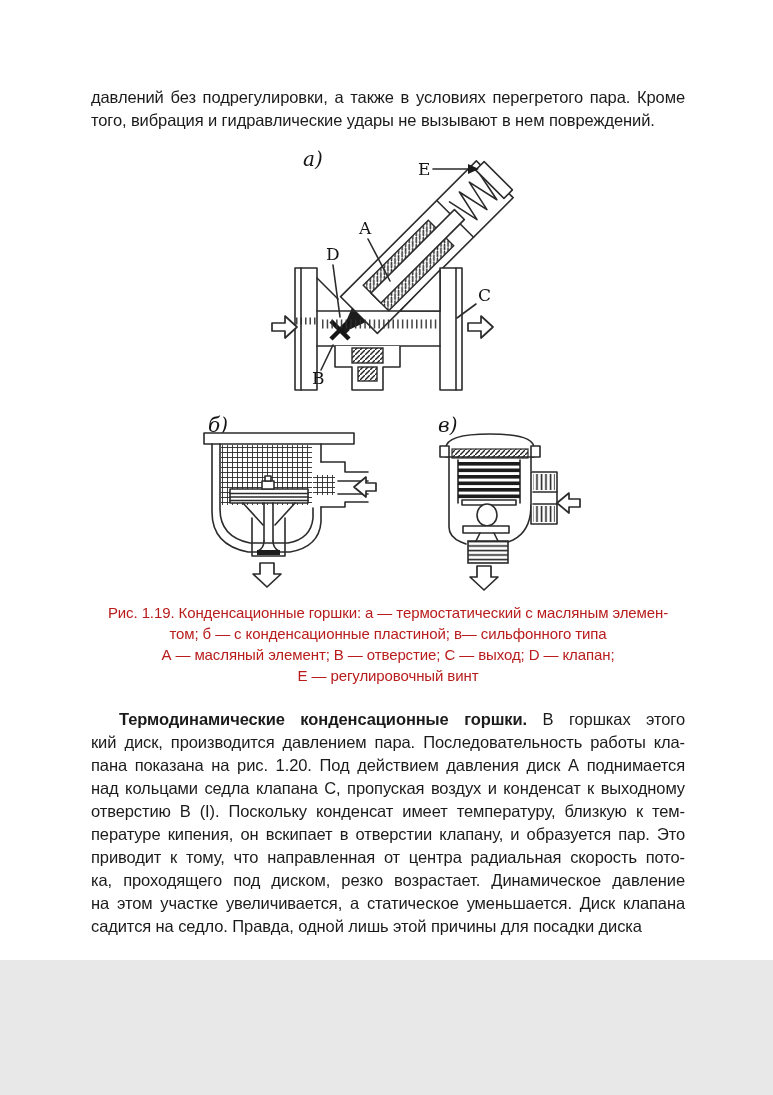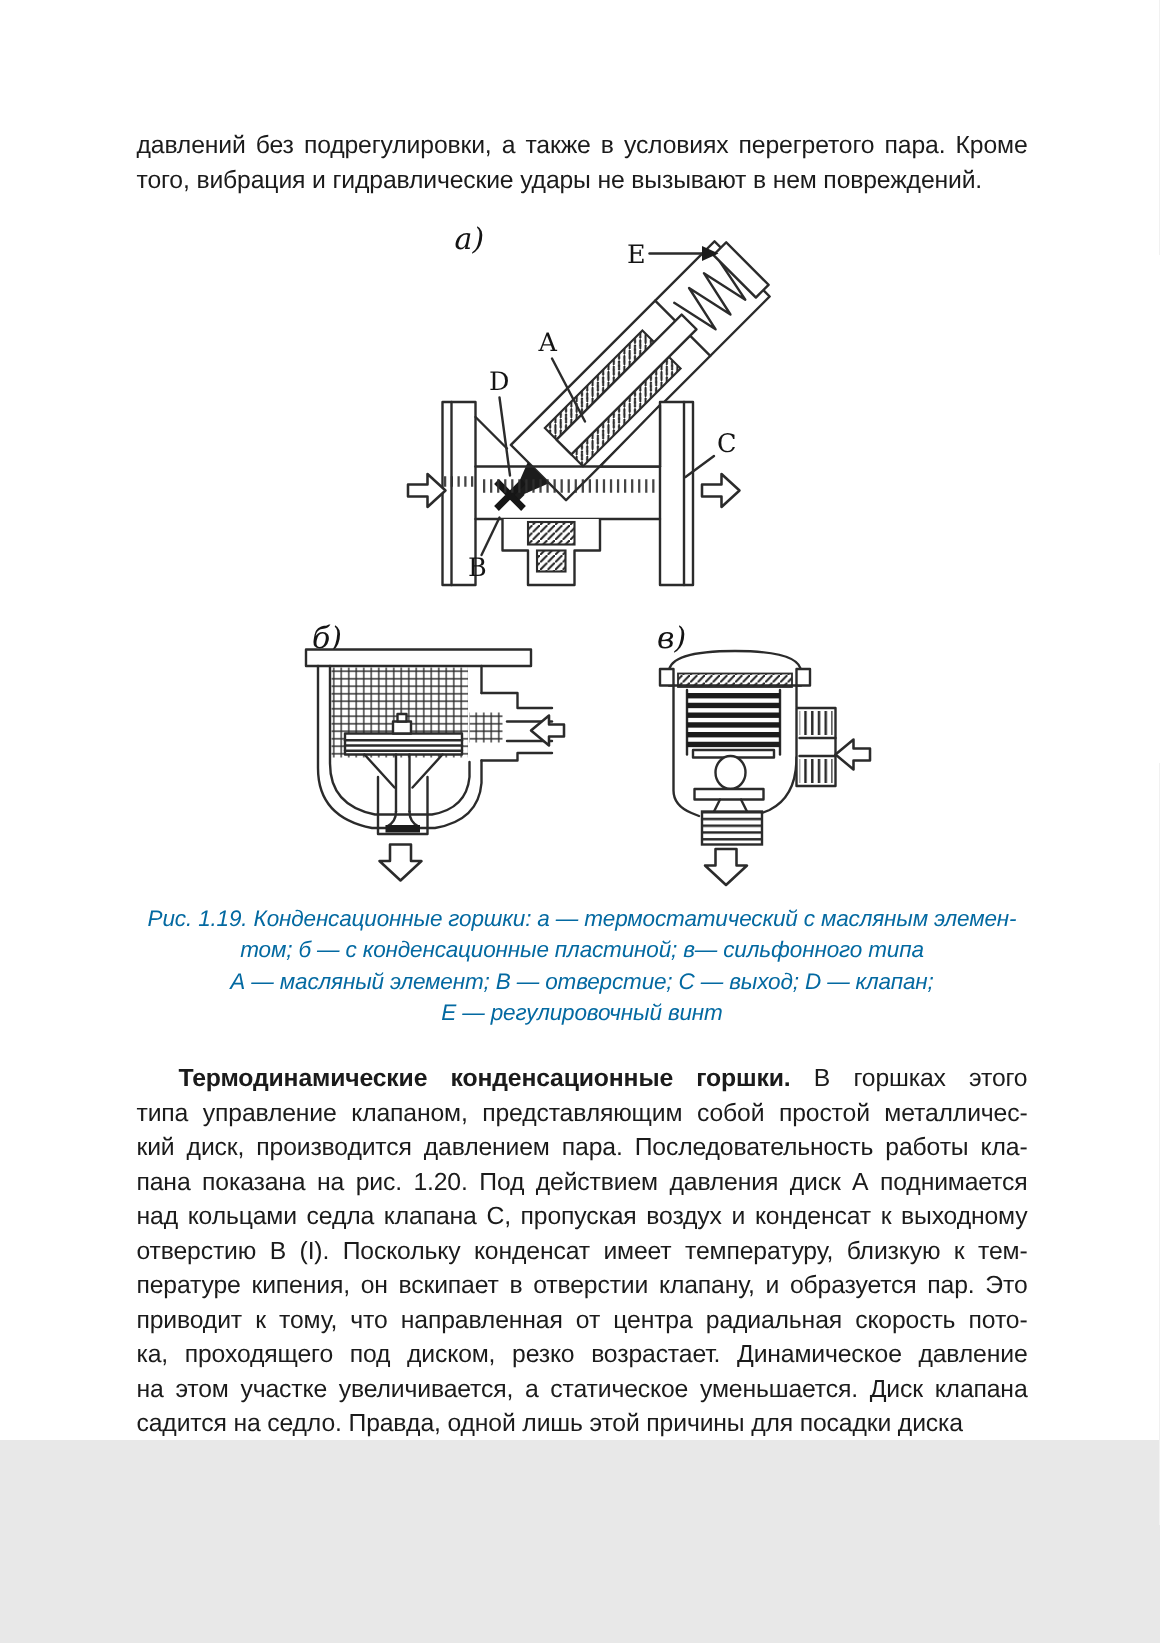--- a/index.html
+++ b/index.html
@@ -9,21 +9,21 @@
   }
   .para{position:absolute;left:91px;width:594px;}
   .para-top{top:86px;}
   .para-main{top:708px;}
   .tl{font-size:16.5px;line-height:23px;letter-spacing:-0.1px;white-space:normal;}
   .just{text-align:justify;text-align-last:justify;}
   .indent{padding-left:28px;}
   .tl b{font-weight:bold;margin-top:47px;}
   .caption{
     position:absolute;left:88px;top:602px;width:600px;text-align:center;
-    font-size:15px;line-height:21px;letter-spacing:-0.1px;color:#0369a1;font-style:italic;
+    font-size:15px;line-height:21px;letter-spacing:-0.1px;color:#b91c1c;
   }
   .figure{position:absolute;left:190px;top:140px;}
   .figure .ln{stroke:#2b2b2b;stroke-width:1.6;fill:none;stroke-linejoin:round;stroke-linecap:round;}
   .figure .fw{stroke:#2b2b2b;stroke-width:1.6;fill:#ffffff;stroke-linejoin:round;}
   .figure .dk{fill:#1c1c1c;stroke:none;}
   .figure .openarrow{fill:#ffffff;stroke:#2b2b2b;stroke-width:1.7;stroke-linejoin:round;}
   .figure .tickband{stroke:#303030;stroke-width:9;stroke-dasharray:1.5 3.2;stroke-linecap:butt;opacity:.9;fill:none;}
   .figure .tickband2{stroke:#303030;stroke-width:7;stroke-dasharray:1.5 3;stroke-linecap:butt;opacity:.9;fill:none;}
   .figure text{fill:#141414;}
   .sublabel{font-family:"DejaVu Serif",serif;font-style:italic;font-size:20px;}
@@ -179,21 +179,20 @@
 
   <div class="caption">
     <div>Рис. 1.19. Конденсационные горшки: а — термостатический с масляным элемен-</div>
     <div>том; б — с конденсационные пластиной; в— сильфонного типа</div>
     <div>А — масляный элемент; В — отверстие; С — выход; D — клапан;</div>
     <div>Е — регулировочный винт</div>
   </div>
 
   <div class="para para-main">
     <div class="tl just indent"><b>Термодинамические конденсационные горшки.</b> <span>В горшках этого</span></div>
-    <div class="tl just">типа управление клапаном, представляющим собой простой металличес-</div>
     <div class="tl just">кий диск, производится давлением пара. Последовательность работы кла-</div>
     <div class="tl just">пана показана на рис. 1.20. Под действием давления диск А поднимается</div>
     <div class="tl just">над кольцами седла клапана С, пропуская воздух и конденсат к выходному</div>
     <div class="tl just">отверстию В (I). Поскольку конденсат имеет температуру, близкую к тем-</div>
     <div class="tl just">пературе кипения, он вскипает в отверстии клапану, и образуется пар. Это</div>
     <div class="tl just">приводит к тому, что направленная от центра радиальная скорость пото-</div>
     <div class="tl just">ка, проходящего под диском, резко возрастает. Динамическое давление</div>
     <div class="tl just">на этом участке увеличивается, а статическое уменьшается. Диск клапана</div>
     <div class="tl">садится на седло. Правда, одной лишь этой причины для посадки диска</div>
   </div>

